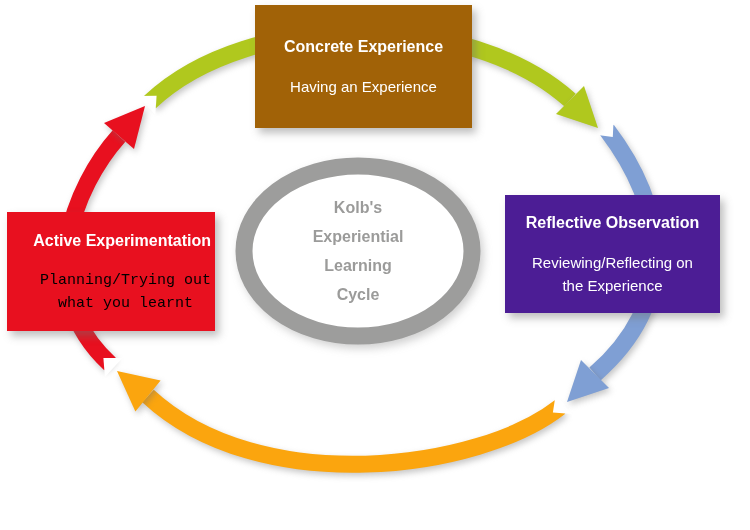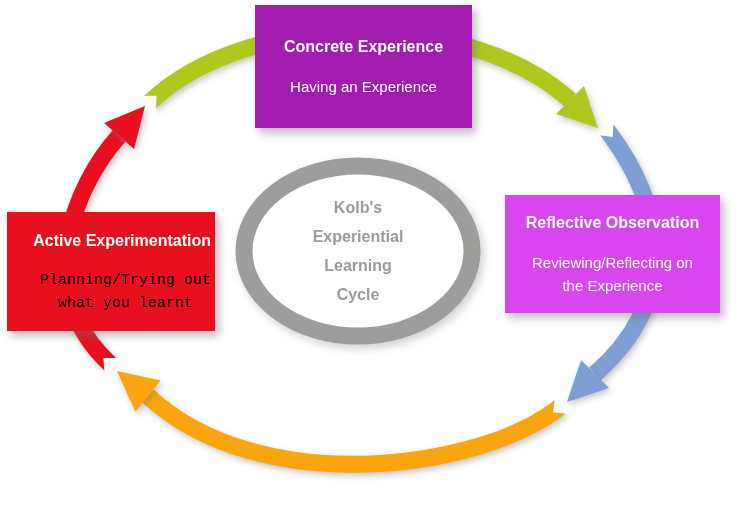--- a/index.html
+++ b/index.html
@@ -95,26 +95,26 @@
     <polygon class="notch" points="612.8,136.9 593.9,134.6 613.7,117.8"></polygon>
     <polygon class="notch" points="552.9,412.6 555.8,393.7 572.0,414.1"></polygon>
     <polygon class="notch" points="103.4,357.9 122.5,357.9 104.9,376.9"></polygon>
 
     <polygon class="head" points="598,128 556,114 584,86" style="fill: rgb(176, 200, 30);"></polygon>
     <polygon class="head" points="567,402 581,360 609,388" style="fill: rgb(127, 159, 212);"></polygon>
     <polygon class="head" points="117,371 160.6,380.5 135.4,411.5" style="fill: rgb(251, 165, 14);"></polygon>
     <polygon class="head" points="145,106 134,149 104,123" style="fill: rgb(232, 16, 31);"></polygon>
   </svg>
 
-  <div class="node" id="node-concrete" style="background-color: #a21caf;">
+  <div class="node" id="node-concrete" style="background-color: #a16207;">
     <div class="title">Concrete Experience</div>
     <div class="subtitle" style="color: rgb(255, 255, 255);">Having an Experience</div>
   </div>
 
-  <div class="node" id="node-reflective" style="background-color: #d946ef; text-align: center;">
+  <div class="node" id="node-reflective" style="background-color: #4c1d95; text-align: center;">
     <div class="title">Reflective Observation</div>
     <div class="subtitle" style="color: rgb(255, 255, 255);">Reviewing/Reflecting on
 the Experience</div>
   </div>
 
 
   <div class="node" id="node-active" style="background-color: rgb(232, 16, 31);">
     <div class="title">Active Experimentation</div>
     <div class="subtitle" style="color: #000000; font-family: Liberation Mono, monospace;">Planning/Trying out
 what you learnt</div>

